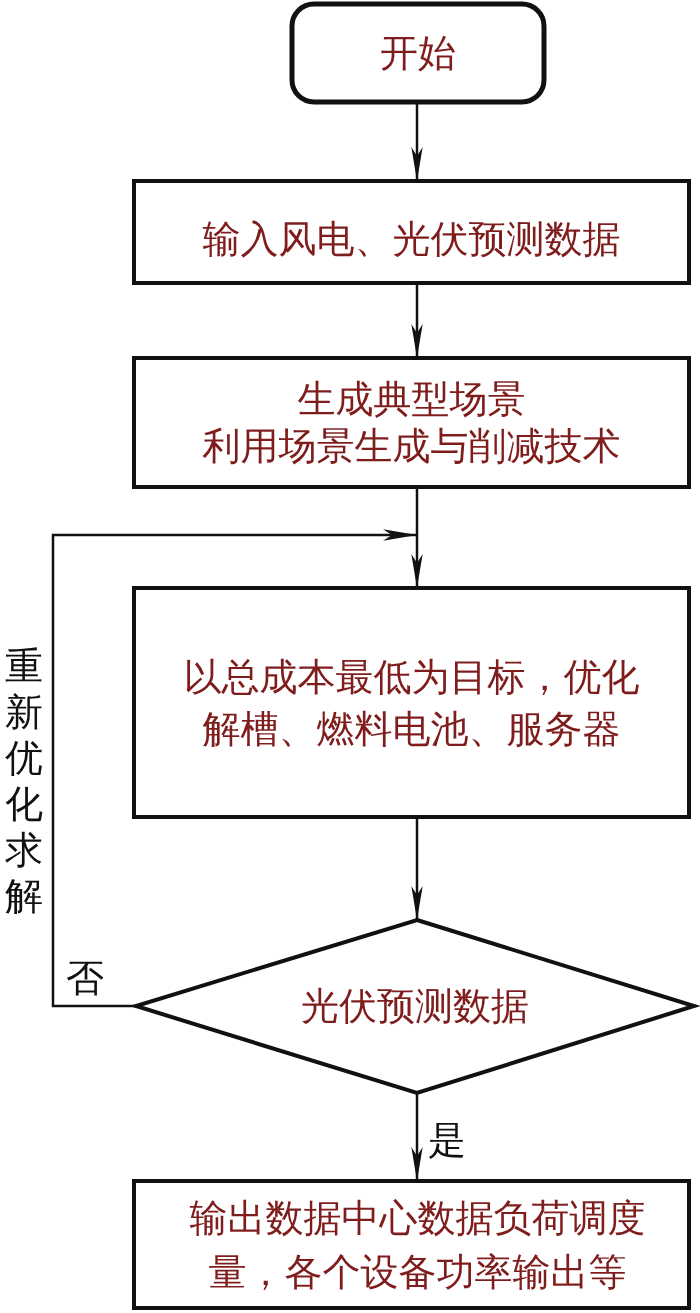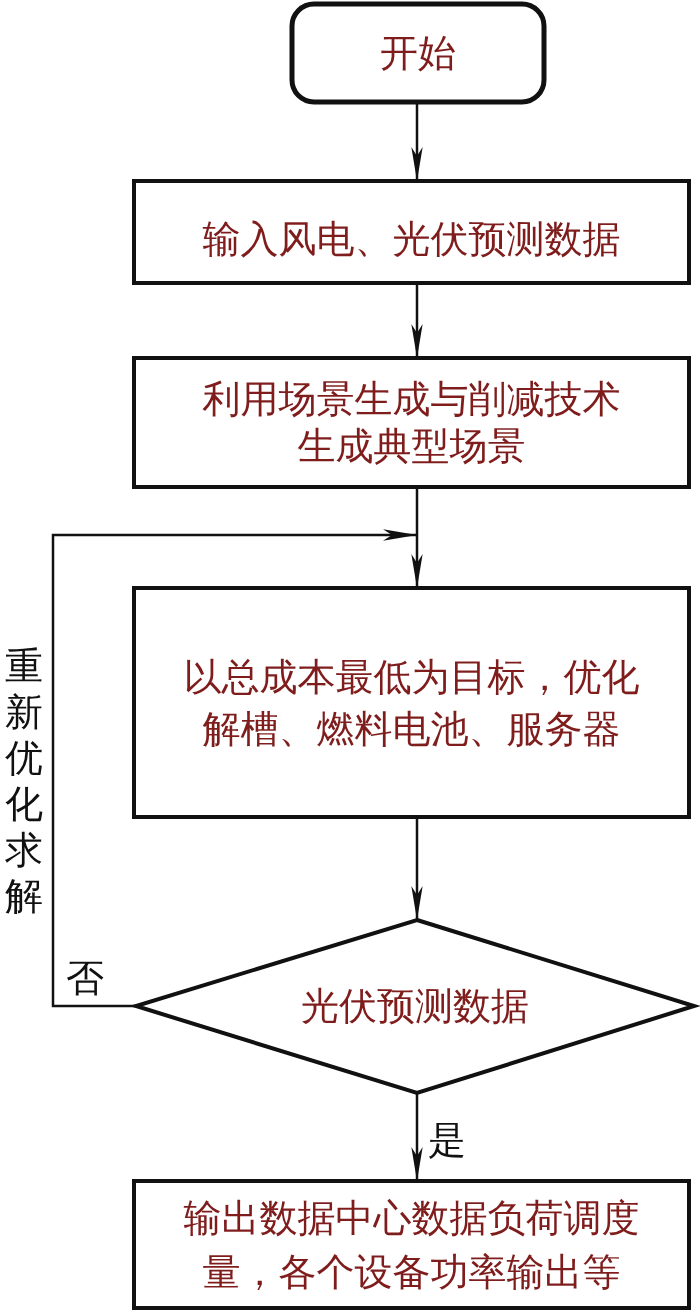--- a/index.html
+++ b/index.html
@@ -49,39 +49,39 @@
 </div>
 
 <div class="node-text" style="left:134px;top:188px;width:555px;height:102px;">
   <div>
       <div>输入风电、光伏预测数据</div>
     </div>
 </div>
 
 <div class="node-text" style="left:134px;top:358px;width:555px;height:129px;">
   <div>
+    <div>生成典型场景</div>
     <div>利用场景生成与削减技术</div>
-    <div>生成典型场景</div>
   </div>
 </div>
 
 <div class="node-text" style="left:134px;top:588px;width:555px;height:229px;line-height:52px;">
   <div>
     <div>以总成本最低为目标，优化</div>
     <div>解槽、燃料电池、服务器</div>
   </div>
 </div>
 
 <div class="node-text" style="left:136px;top:920px;width:558px;height:173px;">
   <div>
       <div>光伏预测数据</div>
     </div>
 </div>
 
-<div class="node-text" style="left:134px;top:1181px;width:555px;height:127px;line-height:54px;">
+<div class="node-text" style="left:140px;top:1181px;width:555px;height:127px;line-height:54px;">
   <div>
     <div>输出数据中心数据负荷调度</div>
     <div>量，各个设备功率输出等</div>
   </div>
 </div>
 
 <div class="label" style="left:428px;top:1120px;">是</div>
 <div class="label" style="left:66px;top:958px;">否</div>
 
 <div class="vlabel" style="left:2px;top:643px;">

